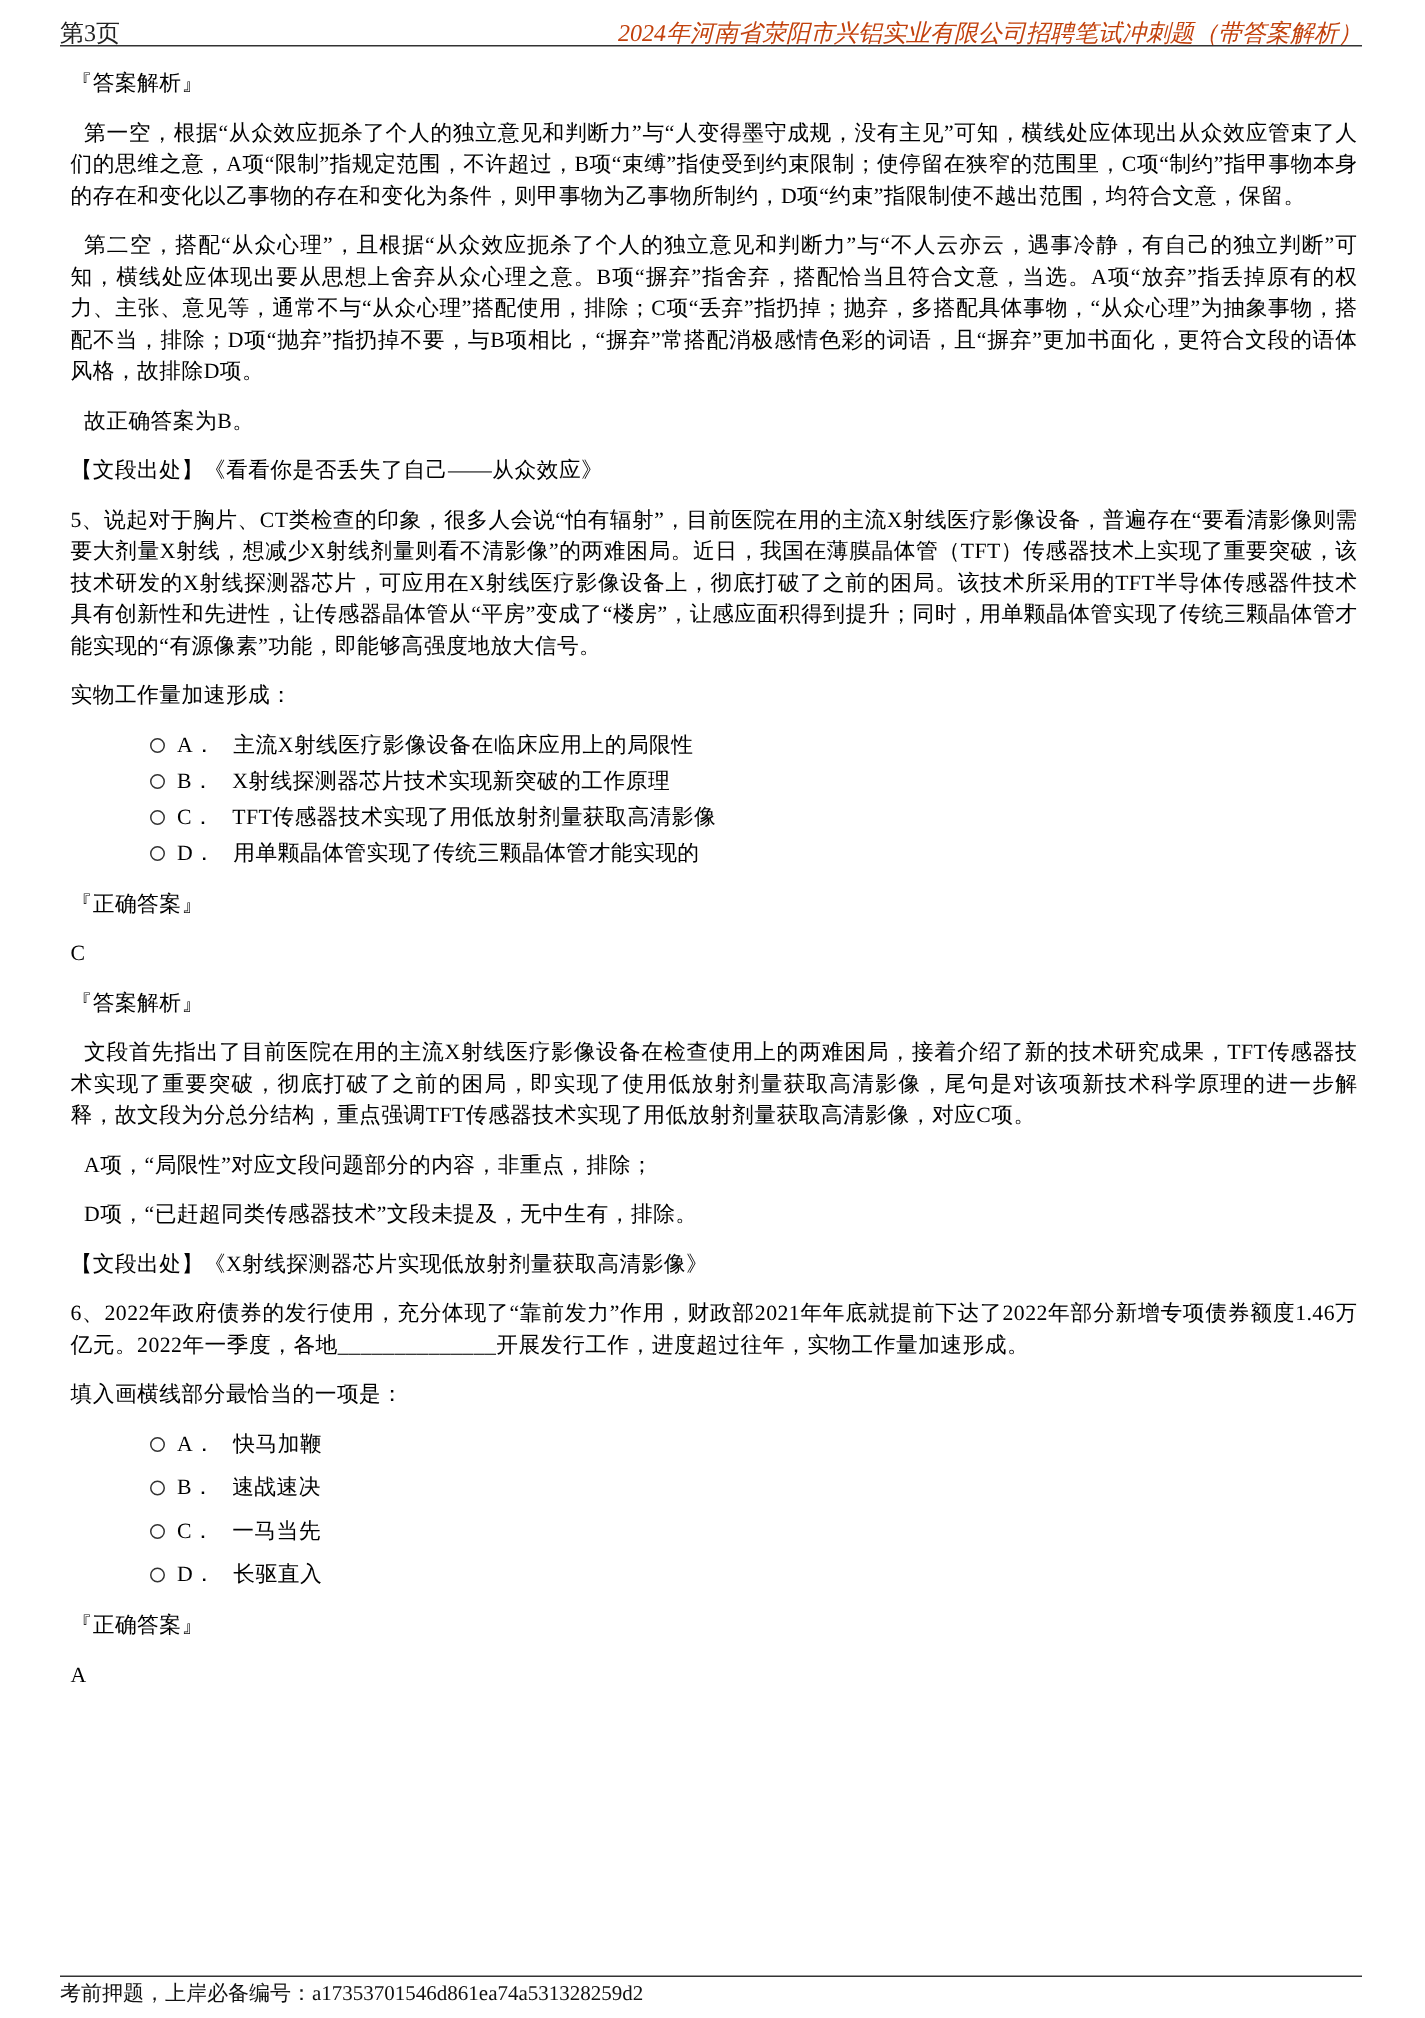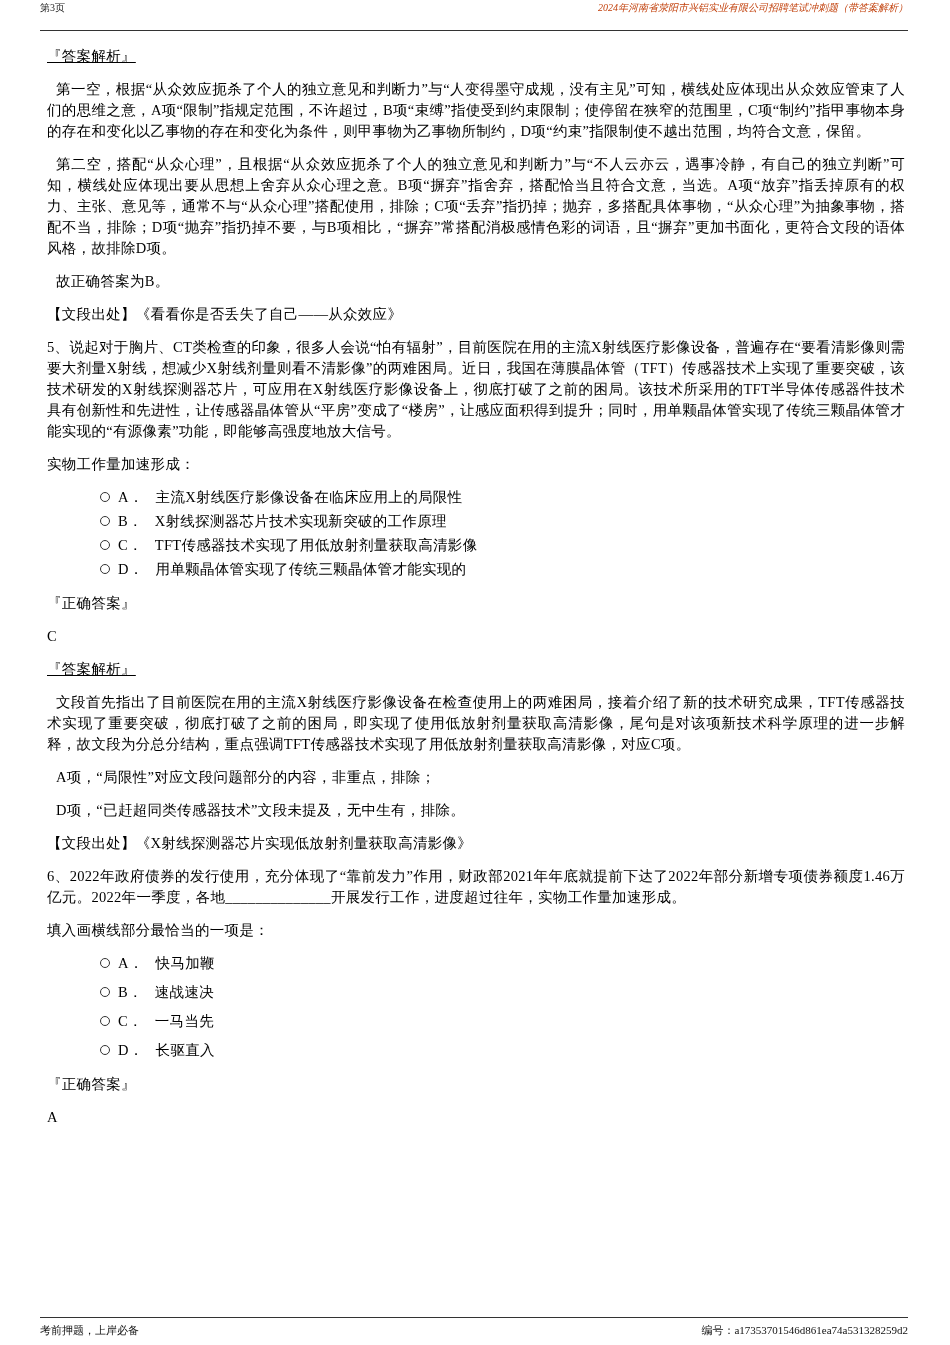--- a/index.html
+++ b/index.html
@@ -2,51 +2,51 @@
 <html><head>
 <meta charset="utf-8">
 <title>Document Page</title>
 <style>
   html,body{margin:0;padding:0;background:#ffffff;}
   .page{
     width:950px;height:1345px;position:relative;background:#fff;color:#000;
     font-family:"Liberation Serif","DejaVu Serif",serif;overflow:hidden;
   }
   .page-header{
-    position:absolute;top:1px;left:40px;right:42px;
+    position:absolute;top:12px;left:40px;right:42px;
     display:flex;justify-content:space-between;align-items:center;
-    font-size:10px;color:#222;
+    font-size:16px;color:#222;
   }
   .doc-title{color:#c2410c;font-style:italic;}
   .rule-top{position:absolute;top:30px;left:40px;right:42px;height:0;border-top:1.5px solid #333;}
   .content{
     position:absolute;top:46px;left:47px;right:45px;
     font-size:14.5px;line-height:21px;text-align:justify;letter-spacing:0.3px;
   }
   .content p{margin:0 0 12px;}
-  .label{margin-left:14px;text-decoration:underline;}
+  .label{margin-left:14px;}
   .indent{text-indent:9px;}
   .conclusion{text-indent:9px;margin-top:4px;margin-bottom:14px;}
   .source{margin-left:8px;margin-top:2px;margin-bottom:22px;}
   .block-q{margin-left:8px;margin-bottom:12px;}
   .prompt{margin-left:8px;margin-top:12px;margin-bottom:12px;}
   .options{margin-bottom:14px;}
   .option{display:flex;align-items:center;margin:0 0 4px 53px;line-height:20px;cursor:default;}
   .options-loose .option{margin-bottom:9px;}
   .radio{
     display:inline-block;width:8px;height:8px;border:1.2px solid #333;
     border-radius:50%;margin-right:8px;flex:0 0 auto;background:#fff;
   }
   .opt-letter{margin-right:12px;white-space:nowrap;}
   .answer-label{margin-left:5px;margin-bottom:0;}
   .answer-value{margin-left:5px;margin-bottom:2px;}
   .rule-bottom{position:absolute;bottom:27px;left:40px;right:42px;height:0;border-top:1.5px solid #333;}
   .page-footer{
     position:absolute;bottom:7px;left:40px;right:42px;
-    display:flex;justify-content:space-between;font-size:11px;color:#111;
+    display:flex;justify-content:flex-start;font-size:14px;color:#111;
   }
 </style>
 </head>
 <body>
 
 <div class="page">
 
   <div class="page-header">
     <span class="page-num">第3页</span>
     <span class="doc-title">2024年河南省荥阳市兴铝实业有限公司招聘笔试冲刺题（带答案解析）</span>

